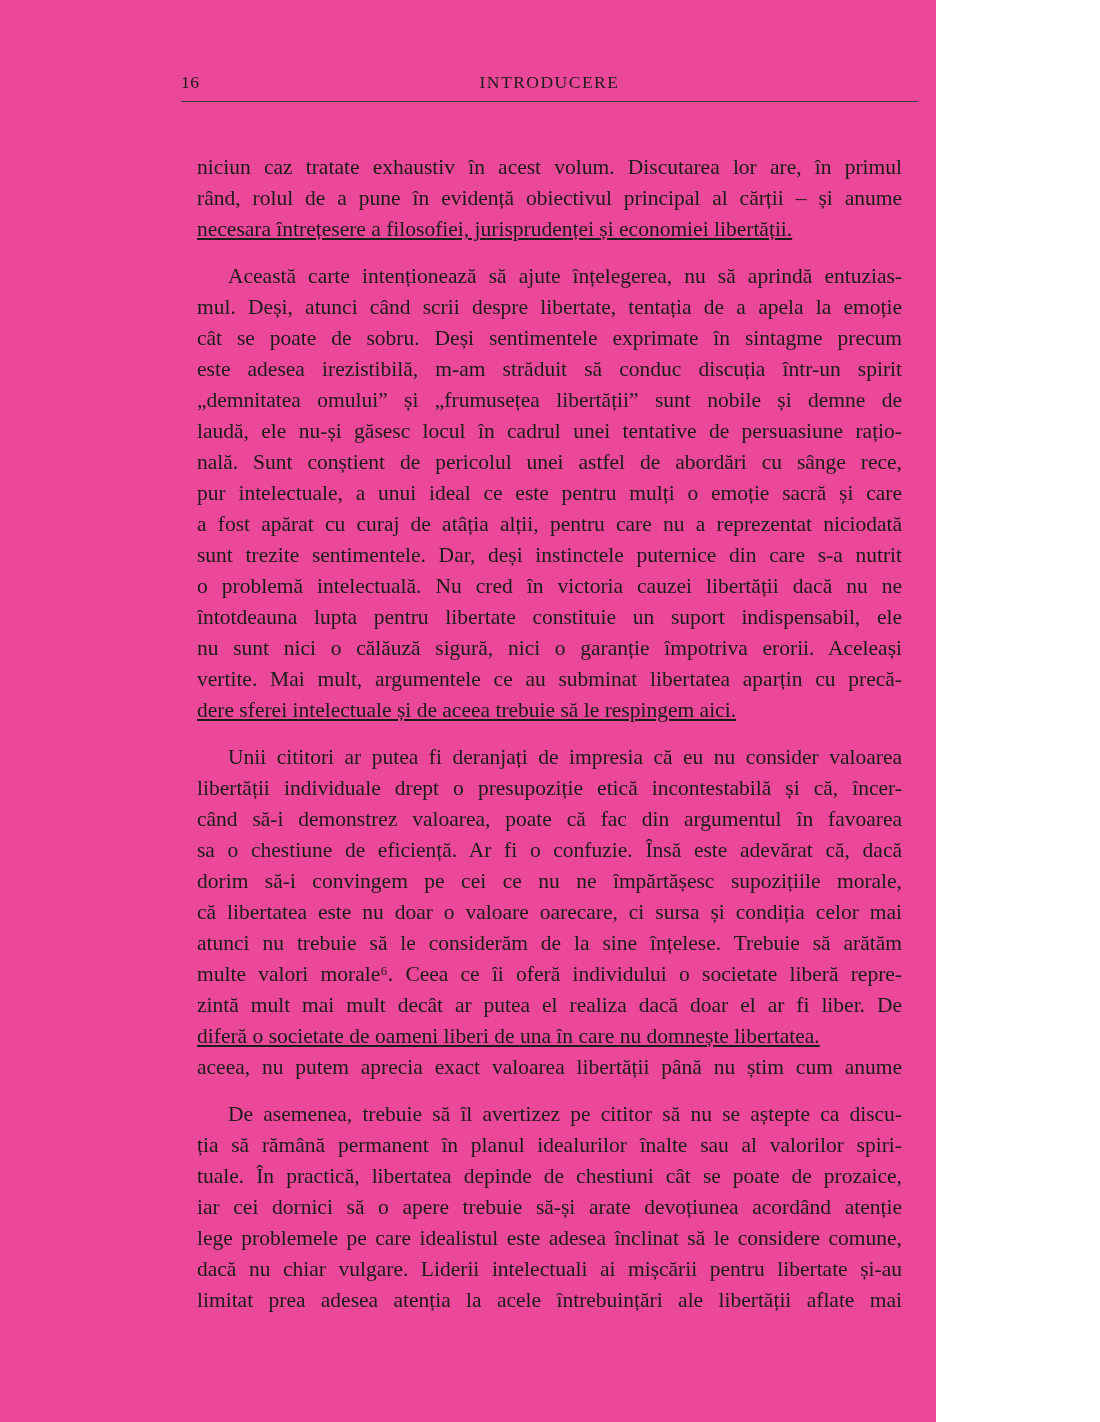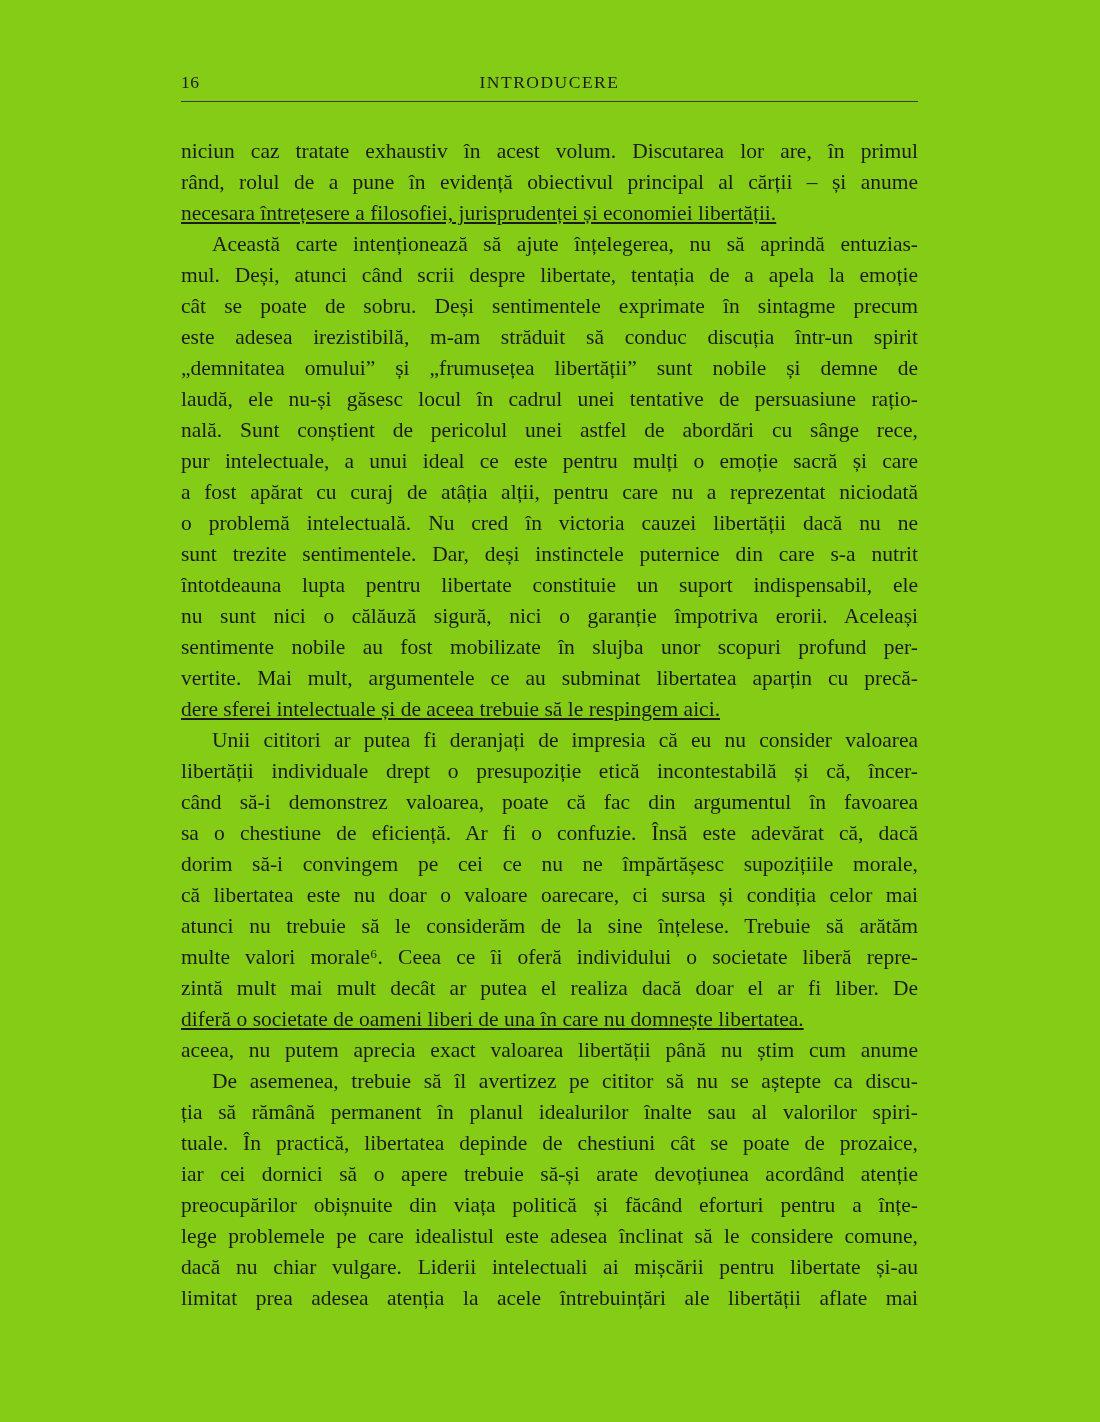--- a/index.html
+++ b/index.html
@@ -2,23 +2,23 @@
 <html lang="ro"><head>
 <meta charset="utf-8">
 <style>
   html, body {
     margin: 0;
     padding: 0;
     background: #ffffff;
   }
   .page {
     position: relative;
-    width: 1100px;
+    width: 936px;
     height: 1422px;
-    background: #84cc16;
+    background: #ec4899;
     color: #1c1c1c;
     font-family: "Liberation Serif", "DejaVu Serif", serif;
     overflow: hidden;
   }
   .content-column {
     position: absolute;
     left: 181px;
     top: 0;
     width: 737px;
   }
@@ -47,21 +47,21 @@
   }
   .body-text {
     position: absolute;
     left: 0;
     top: 136px;
     width: 100%;
     font-size: 21.5px;
     line-height: 31px;
   }
   .paragraph {
-    margin: 0;
+    margin: 16px;
     padding: 0;
   }
   .line {
     width: 100%;
     height: 31px;
     white-space: nowrap;
     text-align: justify;
     text-align-last: justify;
   }
   .line.end {
@@ -94,25 +94,24 @@
       <div class="paragraph">
         <div class="line indent">Această carte intenționează să ajute înțelegerea, nu să aprindă entuzias-</div>
         <div class="line">mul. Deși, atunci când scrii despre libertate, tentația de a apela la emoție</div>
         <div class="line">cât se poate de sobru. Deși sentimentele exprimate în sintagme precum</div>
         <div class="line">este adesea irezistibilă, m-am străduit să conduc discuția într-un spirit</div>
         <div class="line">„demnitatea omului” și „frumusețea libertății” sunt nobile și demne de</div>
         <div class="line">laudă, ele nu-și găsesc locul în cadrul unei tentative de persuasiune rațio-</div>
         <div class="line">nală. Sunt conștient de pericolul unei astfel de abordări cu sânge rece,</div>
         <div class="line">pur intelectuale, a unui ideal ce este pentru mulți o emoție sacră și care</div>
         <div class="line">a fost apărat cu curaj de atâția alții, pentru care nu a reprezentat niciodată</div>
+        <div class="line">sunt trezite sentimentele. Dar, deși instinctele puternice din care s-a nutrit</div>
         <div class="line">o problemă intelectuală. Nu cred în victoria cauzei libertății dacă nu ne</div>
-        <div class="line">sunt trezite sentimentele. Dar, deși instinctele puternice din care s-a nutrit</div>
         <div class="line">întotdeauna lupta pentru libertate constituie un suport indispensabil, ele</div>
         <div class="line">nu sunt nici o călăuză sigură, nici o garanție împotriva erorii. Aceleași</div>
-        <div class="line">sentimente nobile au fost mobilizate în slujba unor scopuri profund per-</div>
         <div class="line">vertite. Mai mult, argumentele ce au subminat libertatea aparțin cu precă-</div>
         <div class="line end">dere sferei intelectuale și de aceea trebuie să le respingem aici.</div>
       </div>
 
       <div class="paragraph">
         <div class="line indent">Unii cititori ar putea fi deranjați de impresia că eu nu consider valoarea</div>
         <div class="line">libertății individuale drept o presupoziție etică incontestabilă și că, încer-</div>
         <div class="line">când să-i demonstrez valoarea, poate că fac din argumentul în favoarea</div>
         <div class="line">sa o chestiune de eficiență. Ar fi o confuzie. Însă este adevărat că, dacă</div>
         <div class="line">dorim să-i convingem pe cei ce nu ne împărtășesc supozițiile morale,</div>
@@ -122,21 +121,20 @@
         <div class="line">zintă mult mai mult decât ar putea el realiza dacă doar el ar fi liber. De</div>
         <div class="line end">diferă o societate de oameni liberi de una în care nu domnește libertatea.</div>
         <div class="line">aceea, nu putem aprecia exact valoarea libertății până nu știm cum anume</div>
       </div>
 
       <div class="paragraph">
         <div class="line indent">De asemenea, trebuie să îl avertizez pe cititor să nu se aștepte ca discu-</div>
         <div class="line">ția să rămână permanent în planul idealurilor înalte sau al valorilor spiri-</div>
         <div class="line">tuale. În practică, libertatea depinde de chestiuni cât se poate de prozaice,</div>
         <div class="line">iar cei dornici să o apere trebuie să-și arate devoțiunea acordând atenție</div>
-        <div class="line">preocupărilor obișnuite din viața politică și făcând eforturi pentru a înțe-</div>
         <div class="line">lege problemele pe care idealistul este adesea înclinat să le considere comune,</div>
         <div class="line">dacă nu chiar vulgare. Liderii intelectuali ai mișcării pentru libertate și-au</div>
         <div class="line">limitat prea adesea atenția la acele întrebuințări ale libertății aflate mai</div>
       </div>
 
     </div>
   </div>
 </div>
 
 </body></html>

